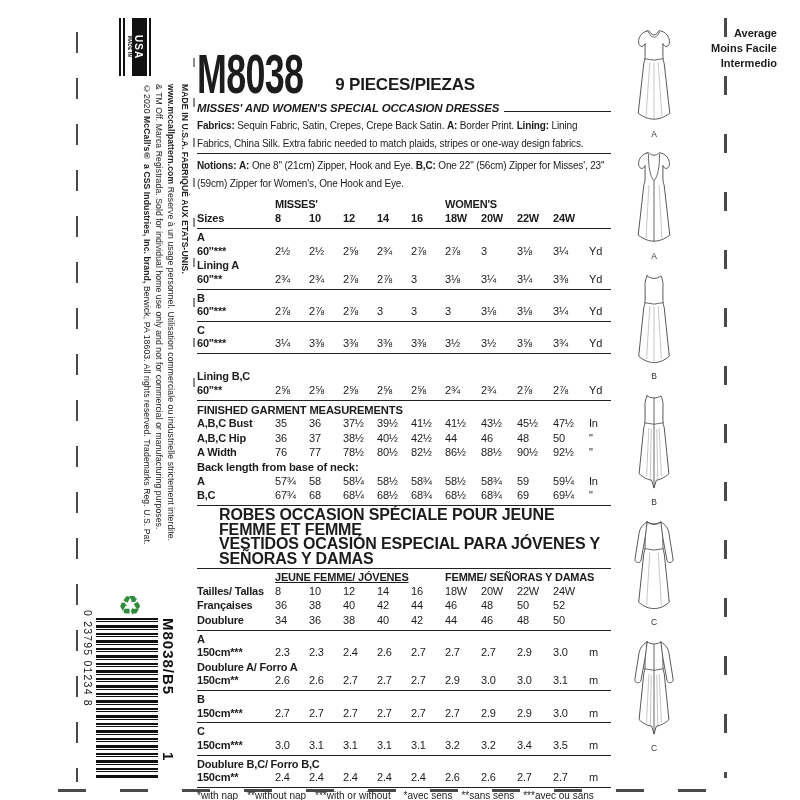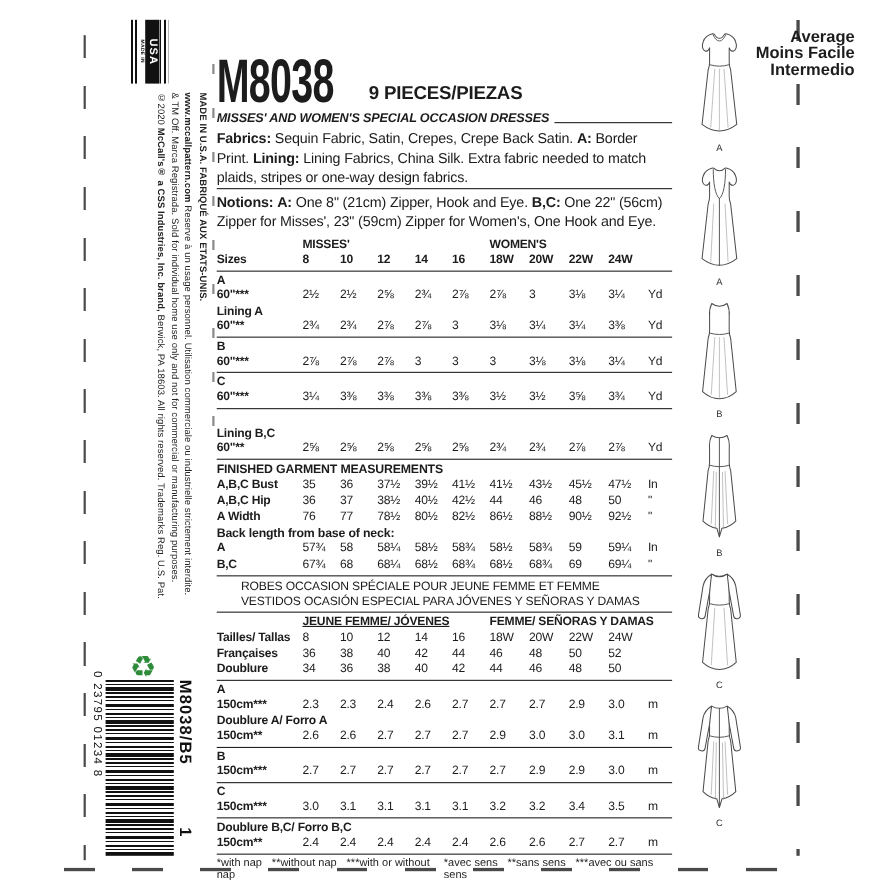--- a/index.html
+++ b/index.html
@@ -36,36 +36,36 @@
   .upc-bars{position:absolute;left:96px;top:618px;width:62px;height:160px;
     background:repeating-linear-gradient(to bottom,#111 0 2px,#fff 2px 3.5px,#111 3.5px 4.5px,#fff 4.5px 7px,#111 7px 10px,#fff 10px 11.5px,#111 11.5px 12.5px,#fff 12.5px 15px);}
   .upc-sku{position:absolute;left:160px;top:618px;writing-mode:vertical-rl;font-weight:bold;font-size:15px;letter-spacing:1px;color:#111;}
   .upc-one{position:absolute;left:160px;top:752px;writing-mode:vertical-rl;font-weight:bold;font-size:15px;color:#111;}
 
   
   .main{position:absolute;left:197px;top:20px;width:414px;}
   .hdr{display:flex;align-items:flex-end;height:78px;}
   .pattern-number{display:inline-block;font-weight:bold;font-size:56px;line-height:.86;letter-spacing:-1px;transform:scaleX(.64);transform-origin:left bottom;}
   .pieces{font-weight:bold;font-size:17px;margin-left:-28px;margin-bottom:3px;letter-spacing:-.2px;}
-  .difficulty{position:absolute;left:430px;top:6px;width:150px;text-align:right;font-weight:bold;font-size:15px;line-height:15px;}
+  .difficulty{position:absolute;left:430px;top:6px;width:150px;text-align:right;font-weight:bold;font-size:11px;line-height:15px;}
   .title-row{display:flex;align-items:flex-end;margin-top:4px;font-style:italic;}
   .title{font-weight:bold;font-size:11.5px;letter-spacing:-.15px;white-space:nowrap;}
   .title-rule{flex:1;border-bottom:1.6px solid #222;margin-left:5px;margin-bottom:2px;}
-  .para{font-size:13px;line-height:17.5px;letter-spacing:-.15px;margin-top:3px;}
+  .para{font-size:10px;line-height:17.5px;letter-spacing:-.15px;margin-top:3px;}
   .para-rule{border-bottom:1.6px solid #222;margin:1px 0 2px 0;}
 
   
   .tables{margin-top:6px;}
   .trow{display:grid;grid-template-columns:78px 34px 34px 34px 34px 34px 36px 36px 36px 36px 22px;
     align-items:baseline;min-height:14.4px;font-size:11px;line-height:13.5px;letter-spacing:-.2px;}
   .trow.grp{min-height:13.2px;}
   .tcell{overflow:visible;white-space:nowrap;}
   .rule{border-top:1.6px solid #222;margin:1.5px 0 2px 0;}
   .thead{font-weight:bold;font-size:11.2px;line-height:14.5px;letter-spacing:-.15px;}
-  .bihead{font-weight:normal;font-size:11px;line-height:14.5px;letter-spacing:-.15px;padding-left:22px;}
+  .bihead{font-weight:bold;font-size:16px;line-height:14.5px;letter-spacing:-.15px;padding-left:22px;}
   .footnotes{display:flex;justify-content:space-between;margin-top:2px;font-size:10px;line-height:11.5px;color:#222;}
   .fn-item{margin-right:9px;}
 
   
   .figures{position:absolute;left:612px;top:24px;width:84px;display:flex;flex-direction:column;gap:7px;}
   .fig{display:flex;flex-direction:column;align-items:center;}
   .fig svg{display:block;}
   .fig-label{font-size:8.5px;color:#333;margin-top:1px;text-align:center;}
   .dress{stroke:#4b4b4b;stroke-width:1;fill:#fff;stroke-linejoin:round;stroke-linecap:round;}
   .seam{stroke:#9a9a9a;stroke-width:.6;fill:none;}

